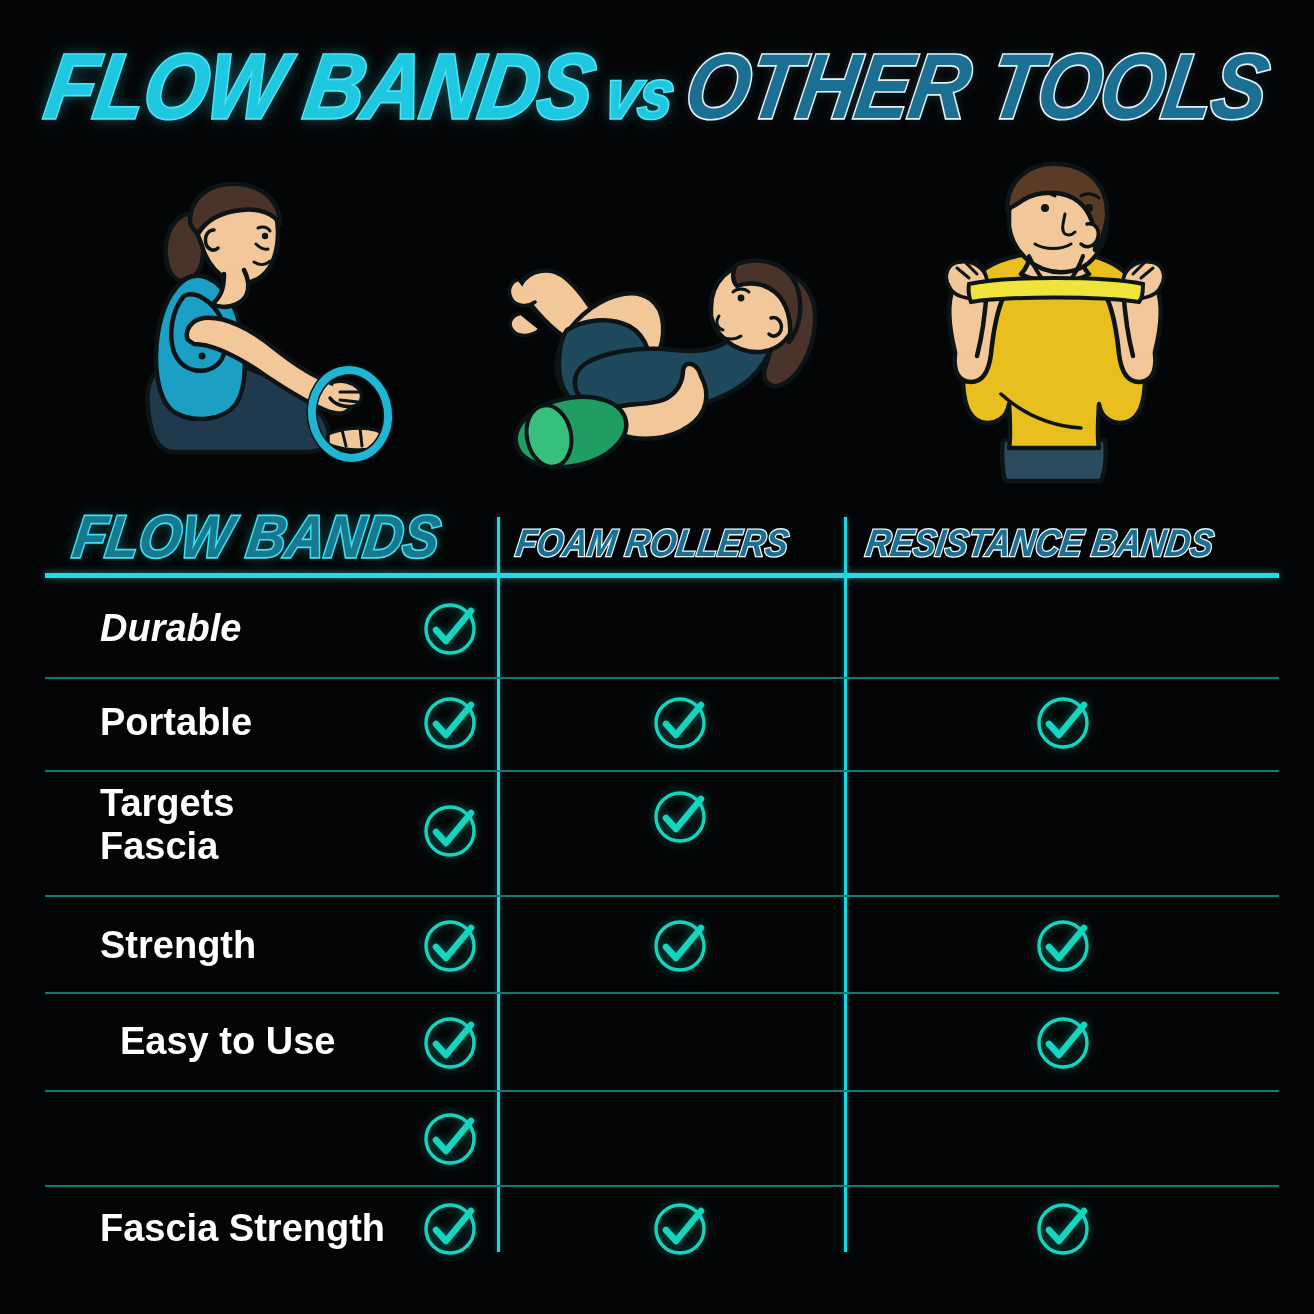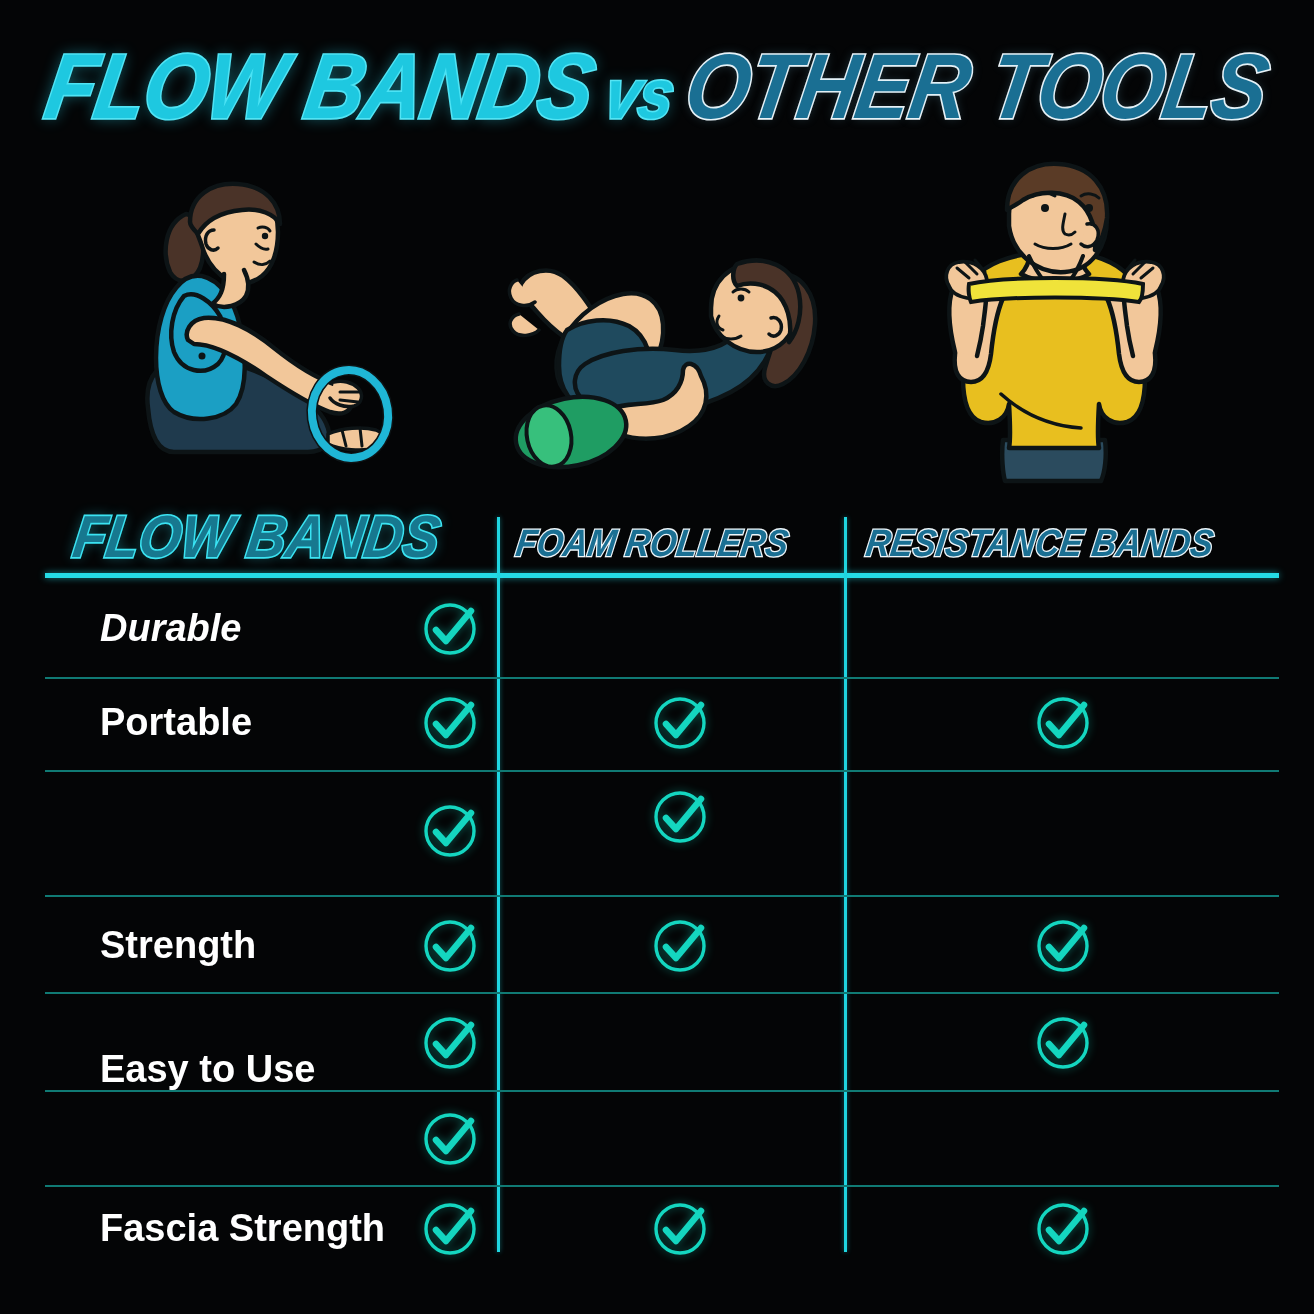--- a/index.html
+++ b/index.html
@@ -281,20 +281,22 @@
           <path d="M15 30 L25 41 L50 11" fill="none" stroke="#14d6c0" stroke-width="6.5" stroke-linecap="round" stroke-linejoin="round"></path>
         </svg>
     </div>
     <div class="check" style="left:1034px; top:694px;">
       <svg viewBox="0 0 58 58">
           <circle cx="29" cy="29" r="24" fill="none" stroke="#14d6c0" stroke-width="3.4"></circle>
           <path d="M15 30 L25 41 L50 11" fill="none" stroke="#14d6c0" stroke-width="6.5" stroke-linecap="round" stroke-linejoin="round"></path>
         </svg>
     </div>
 
+    <div class="rlabel" style="top:782px;">Targets
+Fascia</div>
     <div class="check" style="left:421px; top:802px;">
       <svg viewBox="0 0 58 58">
           <circle cx="29" cy="29" r="24" fill="none" stroke="#14d6c0" stroke-width="3.4"></circle>
           <path d="M15 30 L25 41 L50 11" fill="none" stroke="#14d6c0" stroke-width="6.5" stroke-linecap="round" stroke-linejoin="round"></path>
         </svg>
     </div>
     <div class="check" style="left:651px; top:788px;">
       <svg viewBox="0 0 58 58">
           <circle cx="29" cy="29" r="24" fill="none" stroke="#14d6c0" stroke-width="3.4"></circle>
           <path d="M15 30 L25 41 L50 11" fill="none" stroke="#14d6c0" stroke-width="6.5" stroke-linecap="round" stroke-linejoin="round"></path>
@@ -314,21 +316,21 @@
           <path d="M15 30 L25 41 L50 11" fill="none" stroke="#14d6c0" stroke-width="6.5" stroke-linecap="round" stroke-linejoin="round"></path>
         </svg>
     </div>
     <div class="check" style="left:1034px; top:917px;">
       <svg viewBox="0 0 58 58">
           <circle cx="29" cy="29" r="24" fill="none" stroke="#14d6c0" stroke-width="3.4"></circle>
           <path d="M15 30 L25 41 L50 11" fill="none" stroke="#14d6c0" stroke-width="6.5" stroke-linecap="round" stroke-linejoin="round"></path>
         </svg>
     </div>
 
-    <div class="rlabel" style="top:1048px;">Easy to Use</div>
+    <div class="rlabel" style="top:1020px;margin-left:20px;">Easy to Use</div>
     <div class="check" style="left:421px; top:1014px;">
       <svg viewBox="0 0 58 58">
           <circle cx="29" cy="29" r="24" fill="none" stroke="#14d6c0" stroke-width="3.4"></circle>
           <path d="M15 30 L25 41 L50 11" fill="none" stroke="#14d6c0" stroke-width="6.5" stroke-linecap="round" stroke-linejoin="round"></path>
         </svg>
     </div>
     <div class="check" style="left:1034px; top:1014px;">
       <svg viewBox="0 0 58 58">
           <circle cx="29" cy="29" r="24" fill="none" stroke="#14d6c0" stroke-width="3.4"></circle>
           <path d="M15 30 L25 41 L50 11" fill="none" stroke="#14d6c0" stroke-width="6.5" stroke-linecap="round" stroke-linejoin="round"></path>

